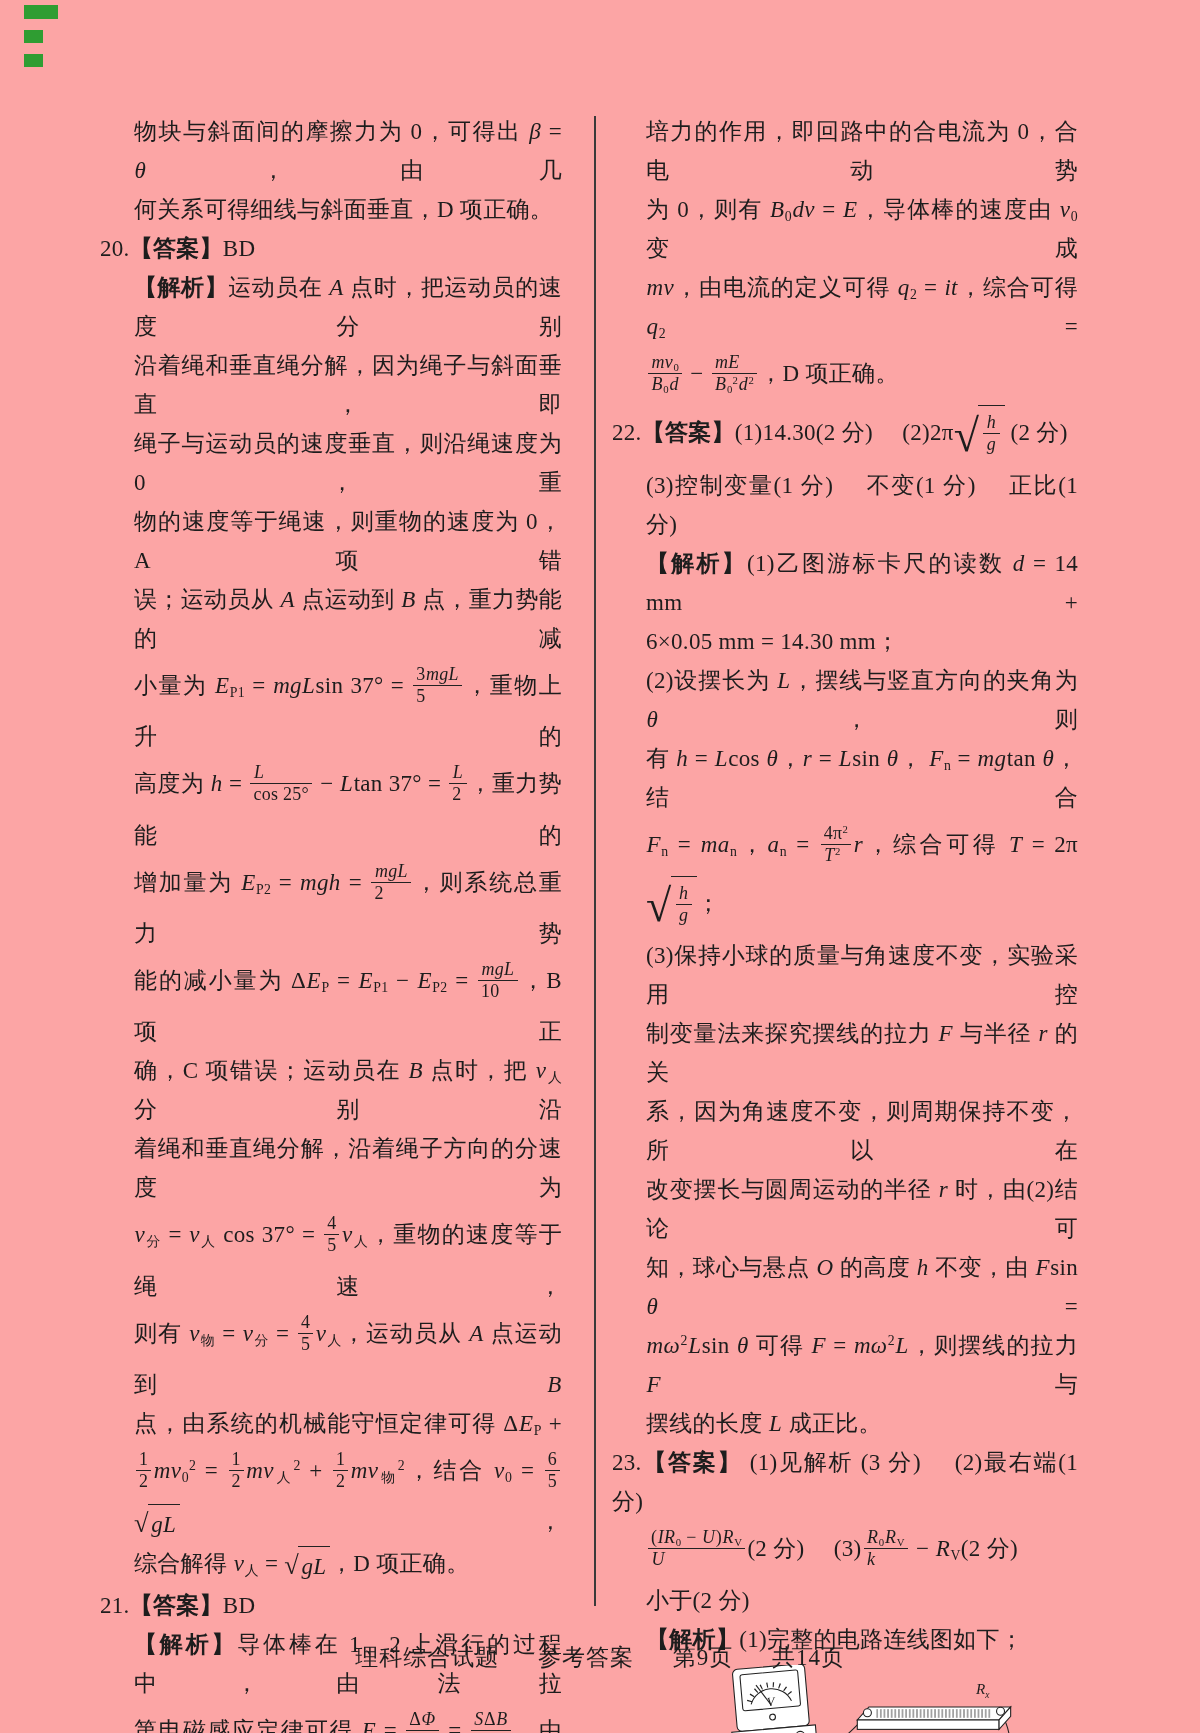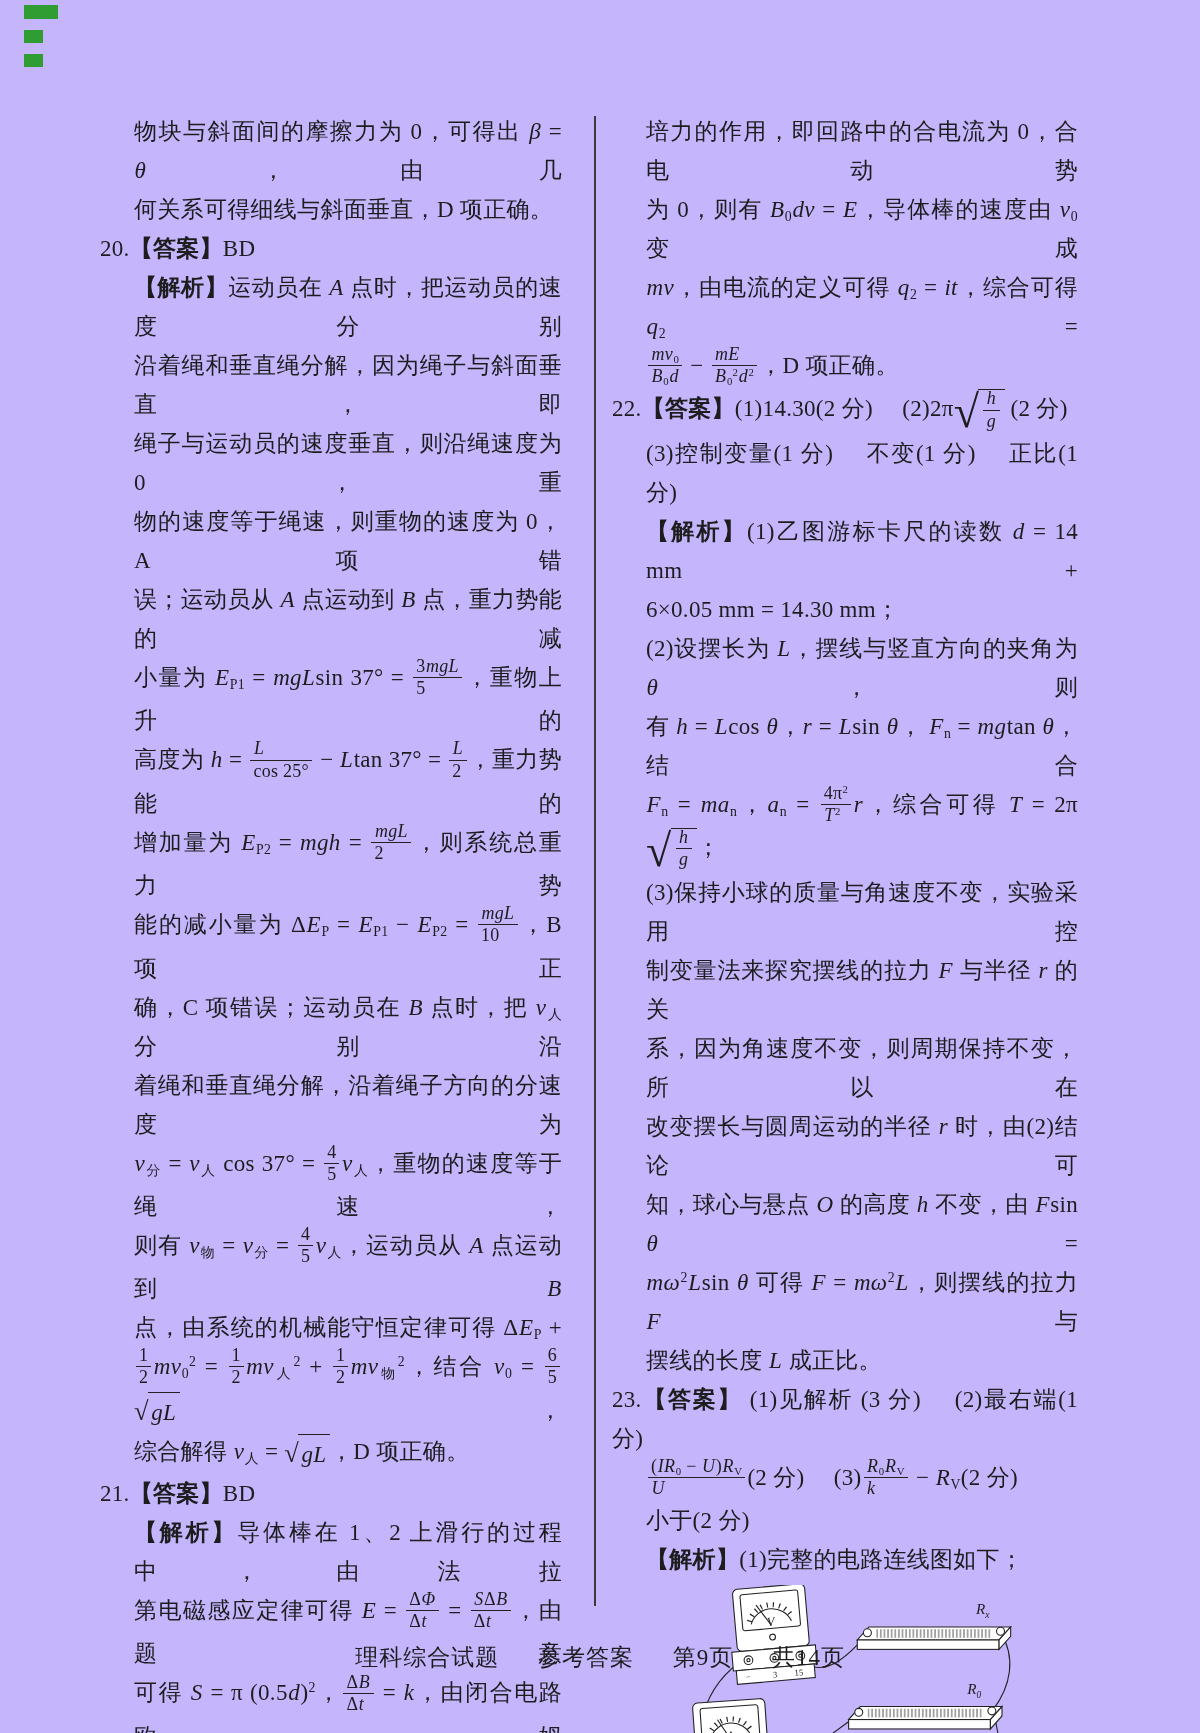--- a/index.html
+++ b/index.html
@@ -1,33 +1,33 @@
 <!DOCTYPE html>
 <html><head>
 <meta charset="utf-8">
 <style>
   html,body{margin:0;padding:0;background:#fff;}
-  .page{position:relative;width:1200px;height:1733px;background:#c4b5fd;overflow:hidden;
+  .page{position:relative;width:1200px;height:1733px;background:#fca5a5;overflow:hidden;
         font-family:"Liberation Serif","DejaVu Serif",serif;color:#1d1d1d;}
   .marker{position:absolute;}
   .col{position:absolute;top:112px;}
   .col-left{left:100px;width:462px;}
   .col-right{left:612px;width:466px;}
   .divider{position:absolute;left:594px;top:116px;width:2px;height:1490px;background:#3a3a3a;}
   .line{font-size:23px;line-height:39px;min-height:39px;text-align:justify;text-align-last:justify;
         text-justify:inter-character;padding-left:34px;letter-spacing:.3px;}
   .line.num{padding-left:0;}
   .line.end{text-align-last:left;}
   .v{font-style:italic;font-family:"Liberation Serif","DejaVu Serif",serif;padding:0 .5px;}
   .hei{font-weight:700;font-family:Liberation Serif, serif;}
   sub,sup{font-size:.6em;line-height:0;}
   sub{vertical-align:-.3em;}
   sup{vertical-align:.6em;}
   .frac{display:inline-block;vertical-align:middle;text-align:left;font-size:.78em;
-        line-height:1.18;margin:0 2px;transform:translateY(-2px);}
+        line-height:1.18;margin:8px 2px;transform:translateY(-2px);}
   .fn{display:block;border-bottom:1.4px solid #222;padding:0 3px;}
   .fd{display:block;padding:0 3px;}
   .sqrt{display:inline-flex;align-items:center;vertical-align:middle;}
   .rad{font-size:1.15em;line-height:.9;margin-right:-1px;}
   .sqrt:has(.frac) .rad{font-size:2em;font-weight:300;}
   .sqv{border-top:1.4px solid #222;padding:0 3px;}
   .footer{position:absolute;left:0;right:0;top:1642px;text-align:center;font-size:23px;
           letter-spacing:1px;}
   .footer span{margin:0 16px;}
   svg text{stroke:none;fill:#1d1d1d;}

